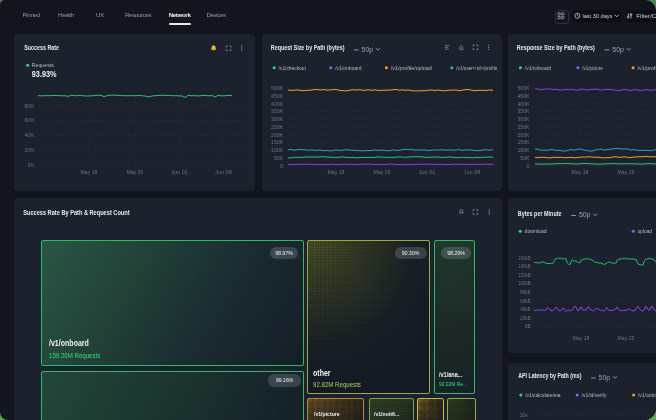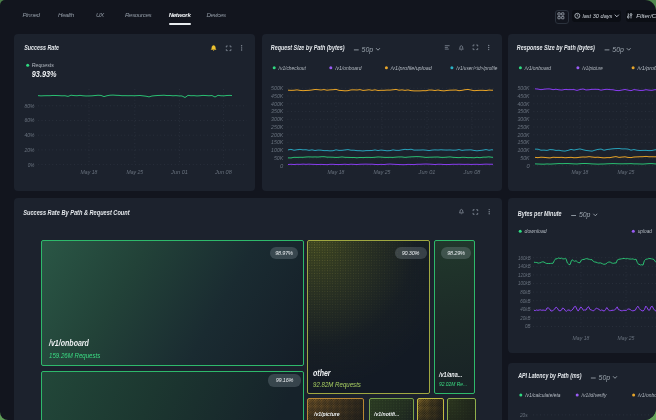--- a/index.html
+++ b/index.html
@@ -1,18 +1,18 @@
 <!DOCTYPE html>
 <html><head><meta charset="utf-8"><style>
 html,body{margin:0;padding:0;}
 body{width:656px;height:420px;overflow:hidden;position:relative;
  background:linear-gradient(170deg,#4b814a 0%,#559151 45%,#66a45c 100%);
  font-family:"Liberation Sans",sans-serif;}
 #panel{position:absolute;left:0;top:0;width:656px;height:420px;background:#12151e;
- border-radius:5px 11px 12px 8px;overflow:hidden;opacity:0.999;font-style:italic;}
+ border-radius:5px 11px 12px 8px;overflow:hidden;opacity:0.999;}
 .card{position:absolute;background:#1c222d;border-radius:4px;}
 .tab{position:absolute;top:11px;font-size:6.2px;letter-spacing:-0.38px;color:#929ba6;white-space:nowrap;}
 svg{position:absolute;left:0;top:0;}
 .tm{position:absolute;border-radius:2px;}
 .badge{position:absolute;background:rgba(188,203,214,0.20);border-radius:6px;color:#e7ebee;
  font-size:5.5px;letter-spacing:-0.2px;text-align:center;line-height:12px;height:12px;}
 .tlab{position:absolute;font-weight:bold;color:#edf0f2;white-space:nowrap;transform:scaleX(0.84);transform-origin:0 0;}
 .tsub{position:absolute;color:#3bdc83;white-space:nowrap;transform:scaleX(0.85);transform-origin:0 0;}
 </style></head><body>
 <div id="panel">

